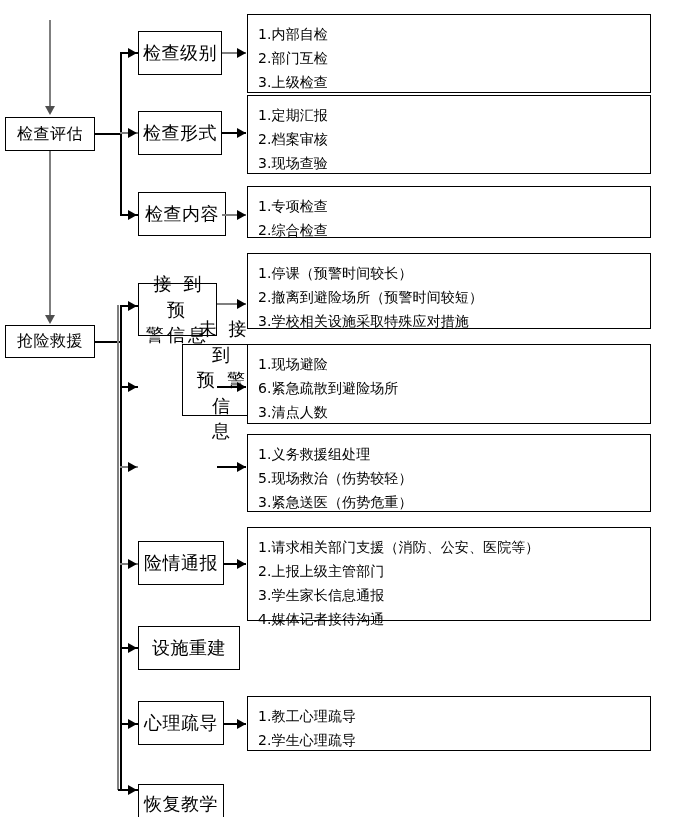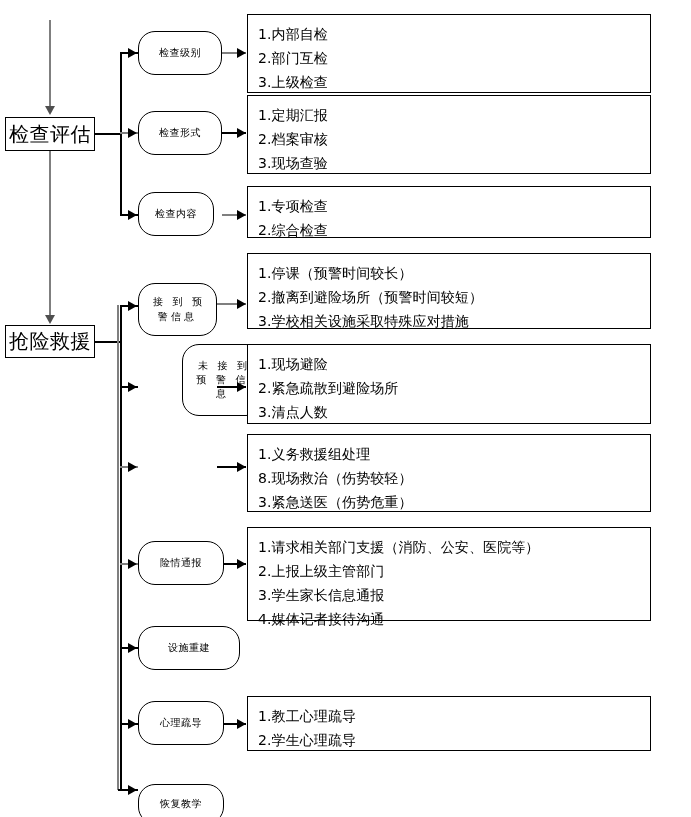--- a/index.html
+++ b/index.html
@@ -23,22 +23,22 @@
     background:#fff;
     display:flex;
     align-items:center;
     justify-content:center;
     font-size:15px;
     line-height:1.42;
     letter-spacing:0.5px;
     white-space:pre-line;
     text-align:center;
   }
-  .box.root{font-size:20px;}
-  .box.mid{font-size:10px;border-radius:17px;}
+  .box.root{font-size:16px;}
+  .box.mid{font-size:18px;}
   .box.mid.spread{letter-spacing:3.2px;text-indent:3.2px;}
   .panel{
     position:absolute;
     box-sizing:border-box;
     border:1.6px solid #000;
     background:#fff;
     padding:7px 0 0 10px;
     font-size:14px;
     line-height:1.72;
     text-align:left;
@@ -93,21 +93,21 @@
   <div class="ln hline" style="left:222px;top:132px;width:24px;"></div>
   <div class="arrow" style="left:237px;top:127.5px;"></div>
   <div class="panel" style="left:247px;top:95px;width:404px;height:79px;">
     <div class="li">1.定期汇报</div>
     <div class="li">2.档案审核</div>
     <div class="li">3.现场查验</div>
   </div>
 
   <div class="ln hline" style="left:120px;top:214px;width:18px;"></div>
   <div class="arrow" style="left:128px;top:209.5px;"></div>
-  <div class="box mid" style="left:138px;top:192px;width:76px;height:44px;">检查内容</div>
+  <div class="box mid" style="left:138px;top:192px;width:88px;height:44px;">检查内容</div>
   <div class="ln gray hline" style="left:222px;top:214px;width:24px;height:2.2px;"></div>
   <div class="arrow" style="left:237px;top:209.5px;"></div>
   <div class="panel" style="left:247px;top:186px;width:404px;height:52px;">
     <div class="li">1.专项检查</div>
     <div class="li">2.综合检查</div>
   </div>
 
   <div class="ln gray vline" style="left:49px;top:151px;height:167px;width:2.4px;"></div>
   <div class="arrow down" style="left:44.5px;top:315px;border-top-color:#4f4f4f;"></div>
 
@@ -131,31 +131,31 @@
 
   <div class="ln hline" style="left:120px;top:386px;width:18px;"></div>
   <div class="arrow" style="left:128px;top:381.5px;"></div>
   <div class="box mid spread" style="left:138px;top:344px;width:81px;height:72px;margin-left:44px;">未 接 到
 预 警 信
 息</div>
   <div class="ln hline" style="left:217px;top:386px;width:29px;"></div>
   <div class="arrow" style="left:237px;top:381.5px;"></div>
   <div class="panel" style="left:247px;top:344px;width:404px;height:80px;">
     <div class="li">1.现场避险</div>
-    <div class="li">2.紧急疏散到避险场所</div>
+    <div class="li">6.紧急疏散到避险场所</div>
     <div class="li">3.清点人数</div>
   </div>
 
   <div class="ln gray hline" style="left:120px;top:466px;width:18px;height:2.2px;"></div>
   <div class="arrow" style="left:128px;top:461.5px;"></div>
   <div class="ln hline" style="left:217px;top:466px;width:29px;"></div>
   <div class="arrow" style="left:237px;top:461.5px;"></div>
   <div class="panel" style="left:247px;top:434px;width:404px;height:78px;">
     <div class="li">1.义务救援组处理</div>
-    <div class="li">8.现场救治（伤势较轻）</div>
+    <div class="li">5.现场救治（伤势较轻）</div>
     <div class="li">3.紧急送医（伤势危重）</div>
   </div>
 
   <div class="ln gray hline" style="left:120px;top:563px;width:18px;height:2.2px;"></div>
   <div class="arrow" style="left:128px;top:558.5px;"></div>
   <div class="box mid" style="left:138px;top:541px;width:86px;height:44px;">险情通报</div>
   <div class="ln hline" style="left:224px;top:563px;width:22px;"></div>
   <div class="arrow" style="left:237px;top:558.5px;"></div>
   <div class="panel" style="left:247px;top:527px;width:404px;height:94px;">
     <div class="li">1.请求相关部门支援（消防、公安、医院等）</div>

